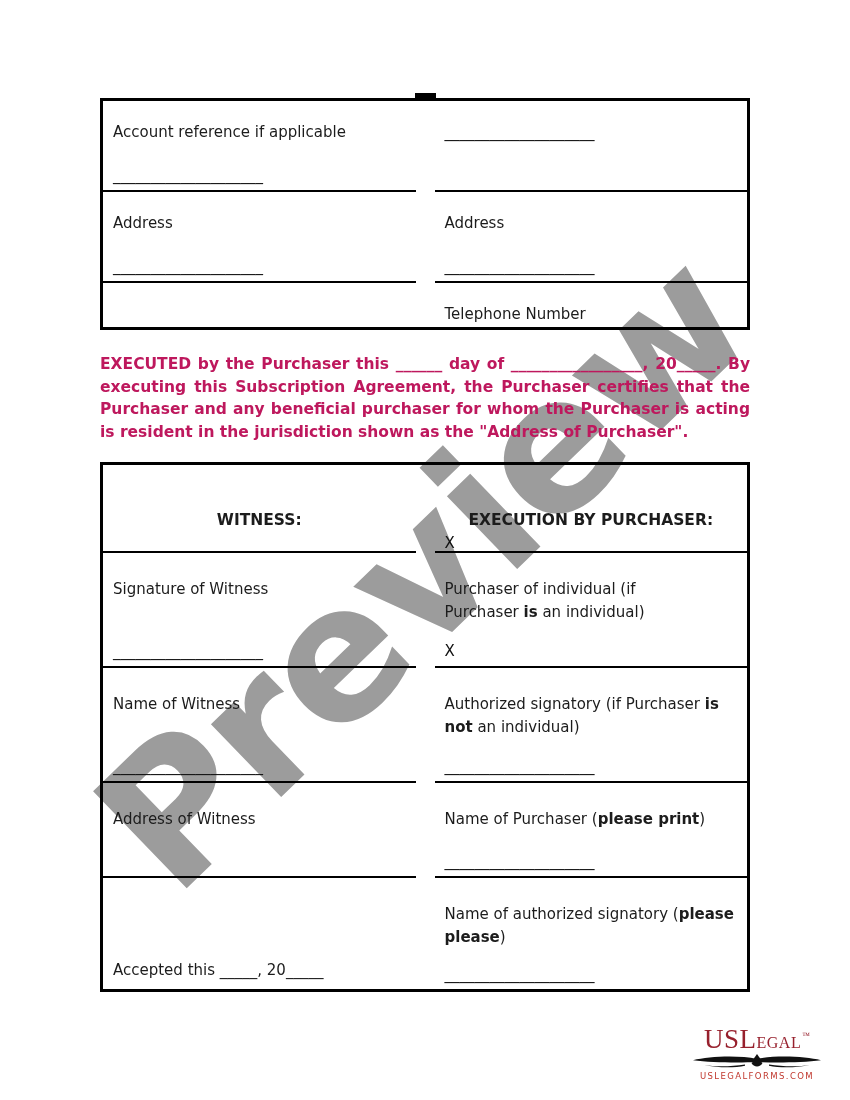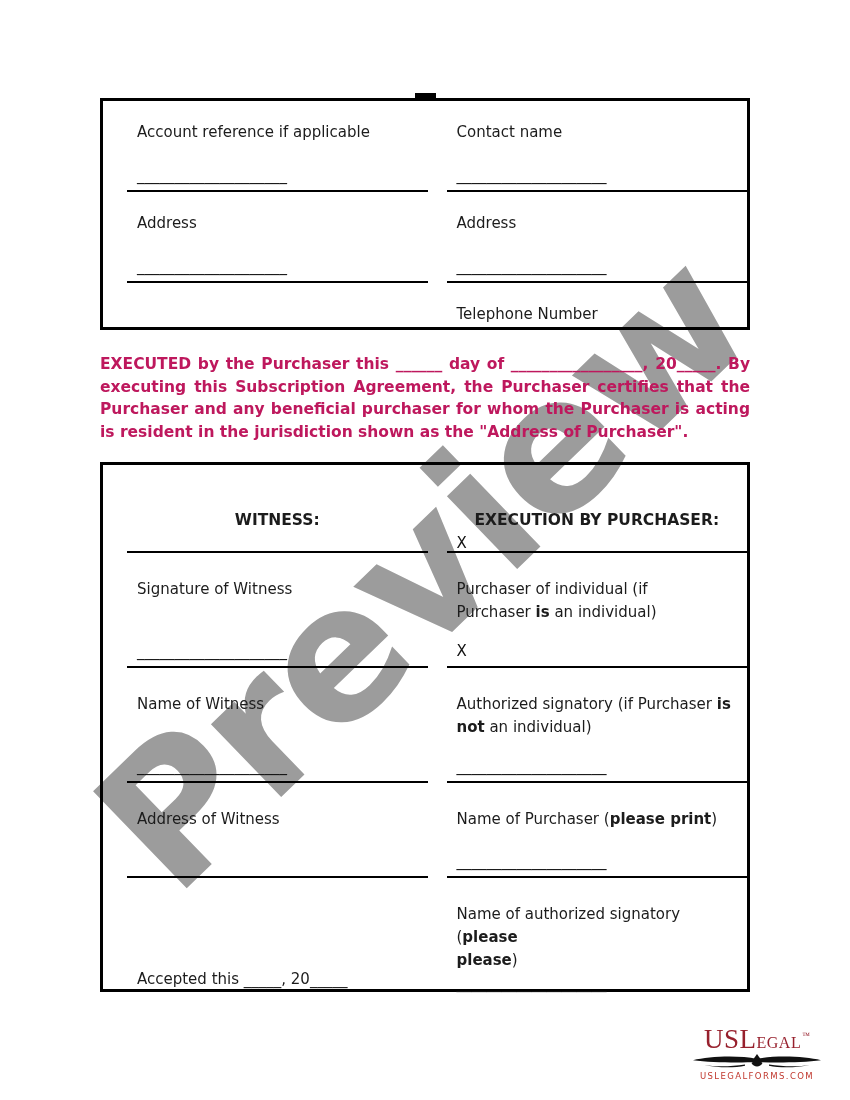--- a/index.html
+++ b/index.html
@@ -18,21 +18,20 @@
   .page-break-dash {
     position:absolute; left:415px; top:93px; width:21px; height:5px;
     background:#000; z-index:2;
   }
   
   .formtable {
     position:absolute; left:100px; width:650px; z-index:1;
     border:3px solid #000; box-sizing:border-box;
     display:grid; grid-template-columns:1fr 1fr; column-gap:19px;
     background:transparent;
-    padding-left:24px;
   }
   .t1 { top:98px; height:232px; grid-template-rows:91px 91px 1fr; }
   .t2 { top:462px; height:530px; grid-template-rows:88px 115px 115px 95px 1fr; }
   .cell {
     box-sizing:border-box; padding:20px 10px 3px 10px;
     display:flex; flex-direction:column; justify-content:space-between;
     font-size:15px; line-height:23px; color:#1c1c1c;
   }
   .cell.bb { border-bottom:2px solid #000; }
   .cell.bottom { justify-content:flex-end; padding-bottom:7px; }
@@ -73,21 +72,20 @@
   <div class="watermark">Preview</div>
 
   <div class="page-break-dash"></div>
 
   <div class="formtable t1">
     <div class="cell bb">
       <div class="lab">Account reference if applicable</div>
       <div class="line">____________________</div>
     </div>
     <div class="cell bb">
-      <div class="lab">Contact name</div>
       <div class="line">____________________</div>
     </div>
     <div class="cell bb">
       <div class="lab">Address</div>
       <div class="line">____________________</div>
     </div>
     <div class="cell bb">
       <div class="lab">Address</div>
       <div class="line">____________________</div>
     </div>

